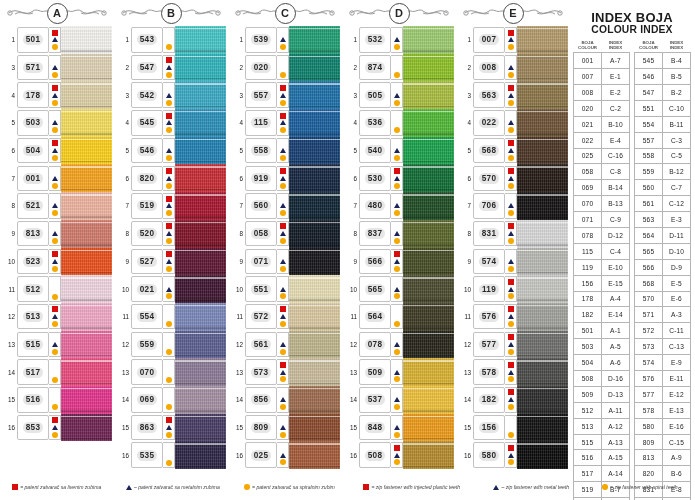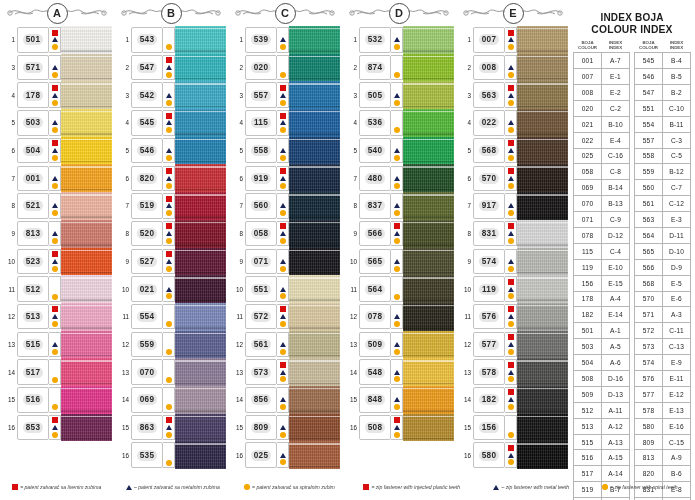--- a/index.html
+++ b/index.html
@@ -101,21 +101,21 @@
   .seam{position:absolute;left:0;right:0;height:1.4px;background:rgba(255,255,255,.55);}
   .seam.d{background:rgba(0,0,0,.18);}
 
   
   .index{
     position:absolute;right:4px;top:12px;
     width:118px;
   }
   .index h1{
     margin:0;text-align:center;
-    font-size:10px;font-weight:bold;color:#1c1c1c;
+    font-size:13px;font-weight:bold;color:#1c1c1c;
     line-height:12px;letter-spacing:.2px;
     font-family:"Liberation Sans", sans-serif;
   }
   .index h2{
     margin:0 0 4px 0;text-align:center;
     font-size:10.3px;font-weight:bold;color:#1c1c1c;
     line-height:12px;letter-spacing:.2px;
     font-family:"Liberation Sans", sans-serif;
   }
   table.idx{border-collapse:collapse;width:118px;table-layout:fixed;}
@@ -1057,20 +1057,36 @@
               <span class="ic tri"></span>
               <span class="ic dot"></span>
             </div>
             <div class="swatch" style="background: rgb(25, 160, 74);">
               <div class="tape"></div>
               <div class="seam" style="top: 2px;"></div>
               <div class="seam d" style="bottom: 2px;"></div>
             </div>
           </div>
           <div class="row">
+            <div class="rownum">6</div>
+            <div class="codebox">
+              <span class="code">530</span>
+            </div>
+            <div class="icons">
+              <span class="ic sq"></span>
+              <span class="ic tri"></span>
+              <span class="ic dot"></span>
+            </div>
+            <div class="swatch" style="background: rgb(15, 107, 51);">
+              <div class="tape"></div>
+              <div class="seam" style="top: 2px;"></div>
+              <div class="seam d" style="bottom: 2px;"></div>
+            </div>
+          </div>
+          <div class="row">
             <div class="rownum">7</div>
             <div class="codebox">
               <span class="code">480</span>
             </div>
             <div class="icons">
               <span class="ic blank"></span>
               <span class="ic tri"></span>
               <span class="ic dot"></span>
             </div>
             <div class="swatch" style="background: rgb(29, 75, 34);">
@@ -1171,21 +1187,21 @@
             </div>
             <div class="swatch" style="background: rgb(216, 177, 49);">
               <div class="tape"></div>
               <div class="seam" style="top: 2px;"></div>
               <div class="seam d" style="bottom: 2px;"></div>
             </div>
           </div>
           <div class="row">
             <div class="rownum">14</div>
             <div class="codebox">
-              <span class="code">548</span>
+              <span class="code">537</span>
             </div>
             <div class="icons">
               <span class="ic blank"></span>
               <span class="ic tri"></span>
               <span class="ic dot"></span>
             </div>
             <div class="swatch" style="background: rgb(237, 192, 58);">
               <div class="tape"></div>
               <div class="seam" style="top: 2px;"></div>
               <div class="seam d" style="bottom: 2px;"></div>
@@ -1334,21 +1350,21 @@
             </div>
             <div class="swatch" style="background: rgb(36, 26, 20);">
               <div class="tape"></div>
               <div class="seam" style="top: 2px;"></div>
               <div class="seam d" style="bottom: 2px;"></div>
             </div>
           </div>
           <div class="row">
             <div class="rownum">7</div>
             <div class="codebox">
-              <span class="code">917</span>
+              <span class="code">706</span>
             </div>
             <div class="icons">
               <span class="ic blank"></span>
               <span class="ic tri"></span>
               <span class="ic dot"></span>
             </div>
             <div class="swatch" style="background: rgb(20, 18, 18);">
               <div class="tape"></div>
               <div class="seam" style="top: 2px;"></div>
               <div class="seam d" style="bottom: 2px;"></div>

